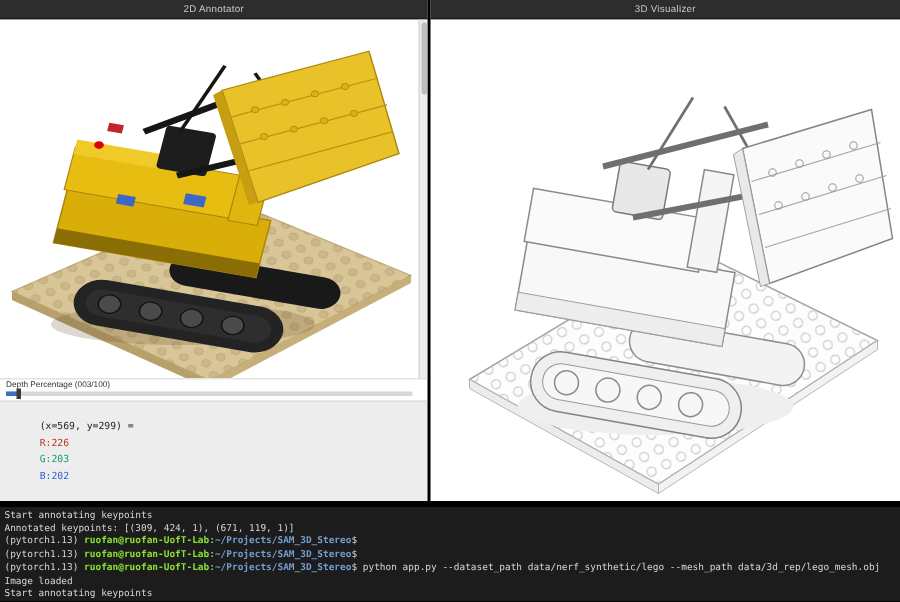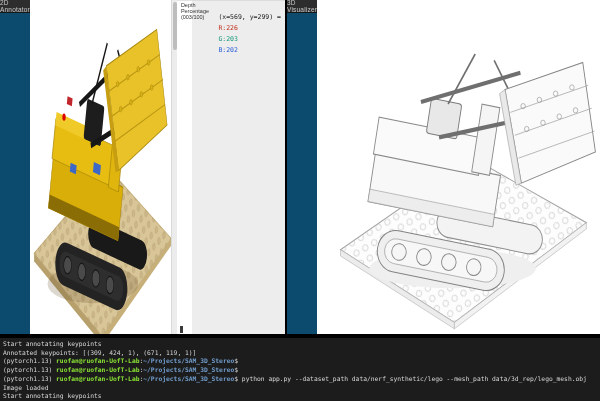--- a/index.html
+++ b/index.html
@@ -1,19 +1,19 @@
 <!DOCTYPE html>
 <html><head>
 <meta charset="utf-8">
 <style>
   *{margin:0;padding:0;box-sizing:border-box}
   html,body{width:600px;height:401px;background:#000}
   .screen{position:relative;width:600px;height:401px;background:#000;overflow:hidden;
           font-family:"Liberation Sans",sans-serif}
-  .window{position:absolute;top:0;background:#0c4a6e;display:flex;flex-direction:row;overflow:hidden}
+  .window{position:absolute;top:0;background:#a3a3a3;display:flex;flex-direction:column;overflow:hidden}
   .win-left{left:0;width:285px;height:334px}
   .win-right{left:287px;width:313px;height:334px}
   .titlebar{flex:0 0 13px;height:13px;background:#2d2d2d;border-bottom:1px solid #171717;
             color:#c9c9c9;font-size:6.5px;display:flex;align-items:center;justify-content:center;
             letter-spacing:.2px}
   .canvas-area{position:relative;flex:1;background:#fff;overflow:hidden}
   .scene{position:absolute;left:0;top:0;width:100%;height:100%;display:block}
   .vscroll{position:absolute;top:0;right:0;width:6px;bottom:0;background:#ececec;border-left:1px solid #d9d9d9}
   .vscroll .thumb{position:absolute;top:2px;left:1px;width:4px;height:48px;background:#bdbdbd;border-radius:2px}
   .depth-strip{flex:0 0 15px;position:relative;background:#fff;border-top:1px solid #e3e3e3}

